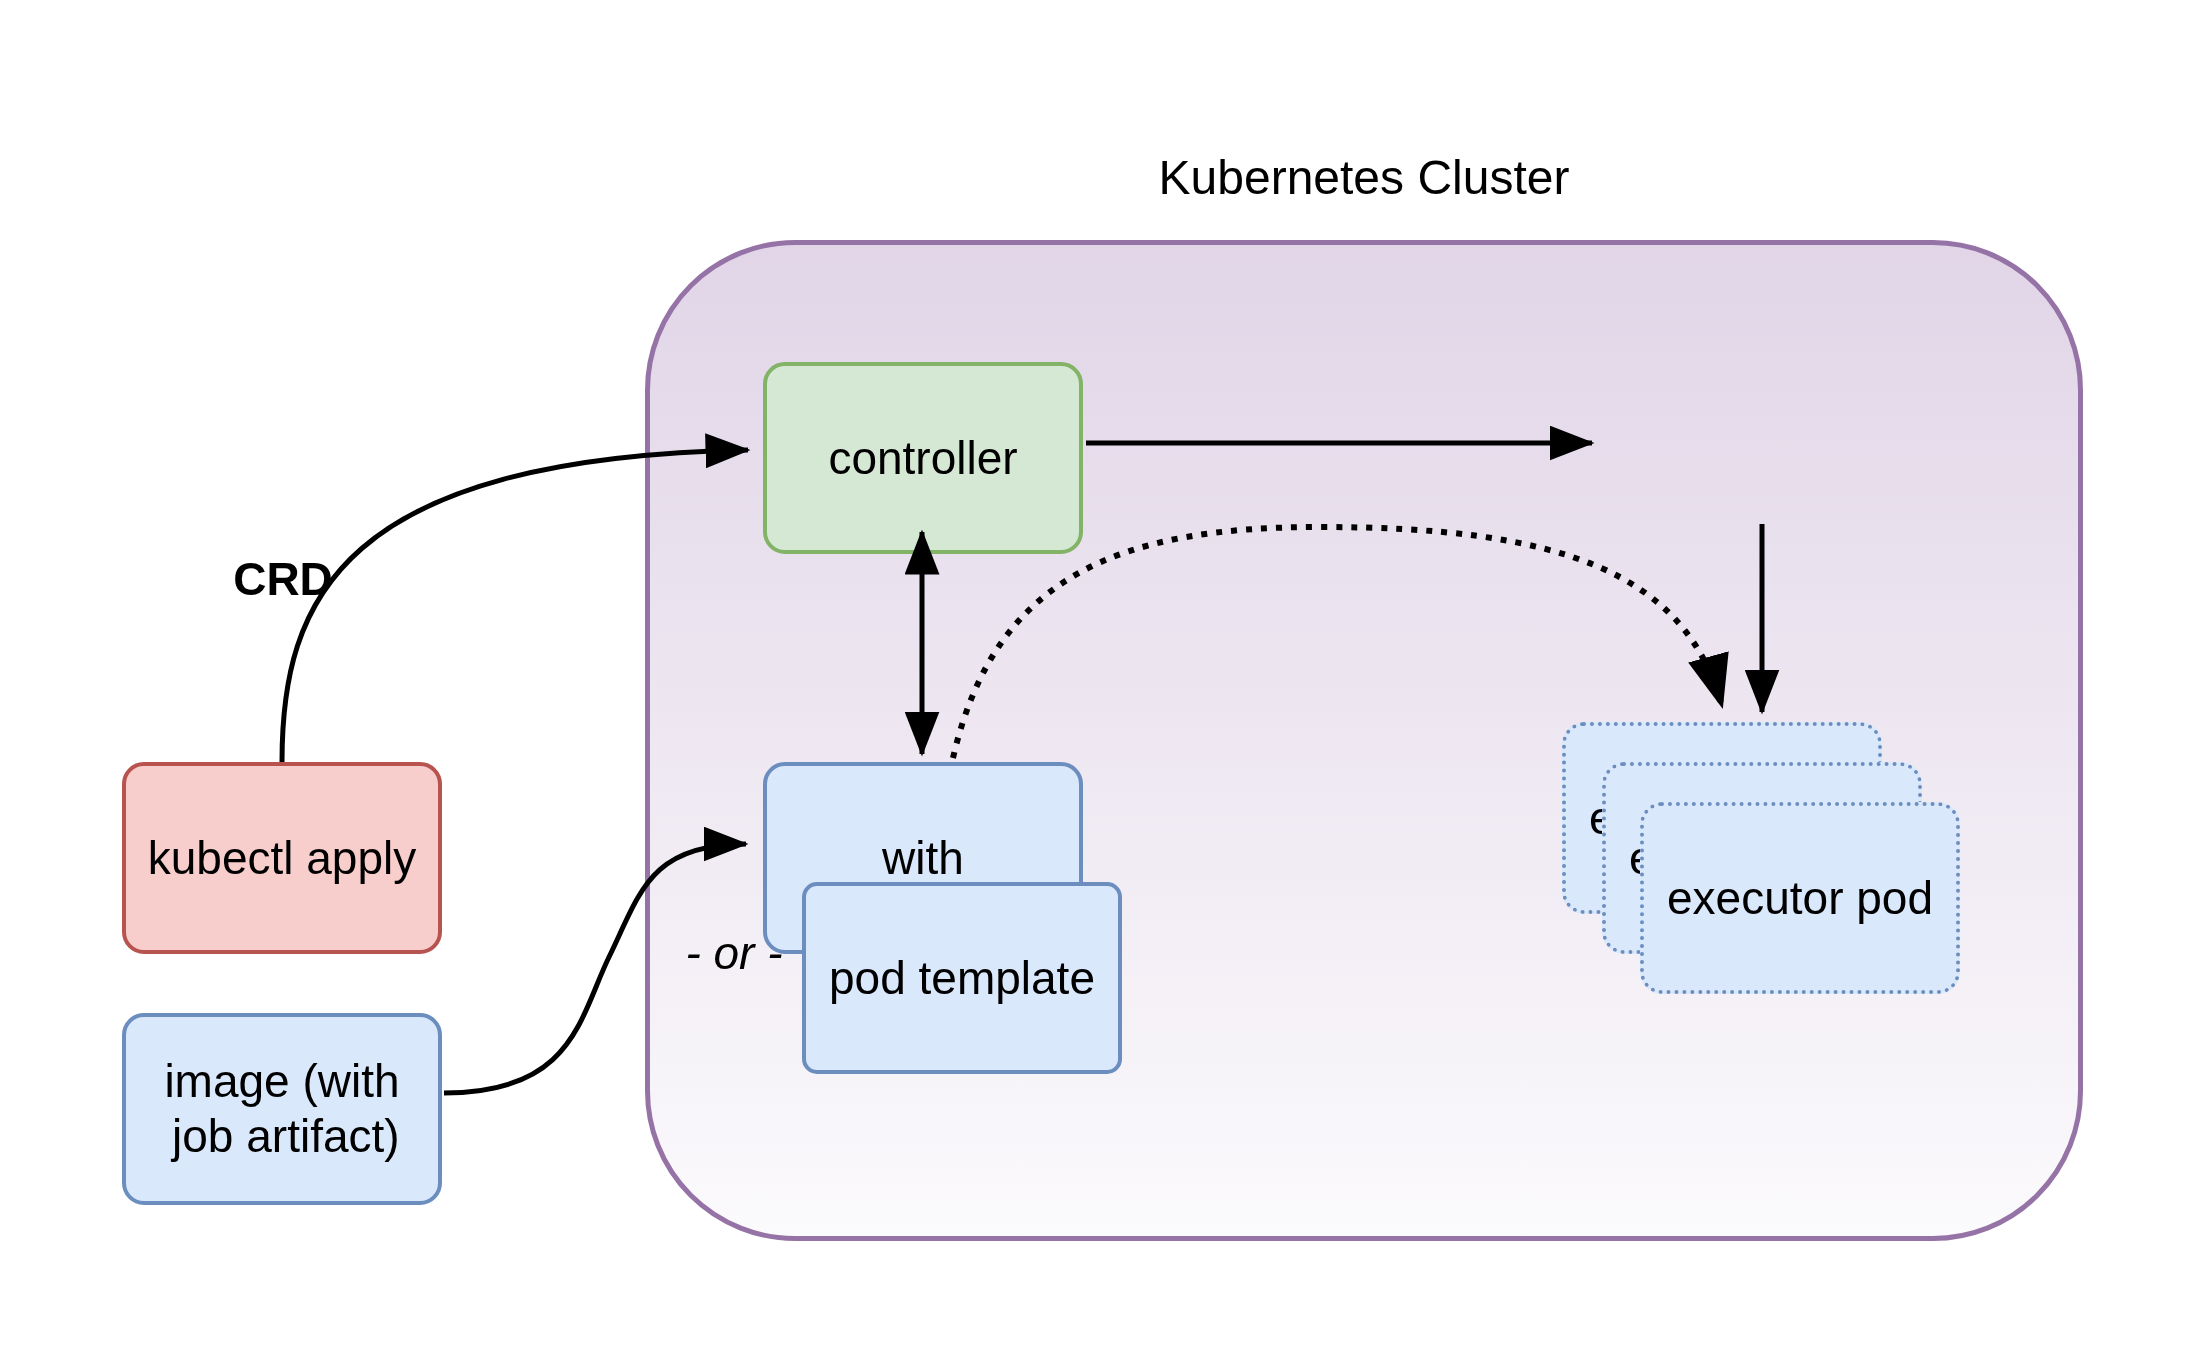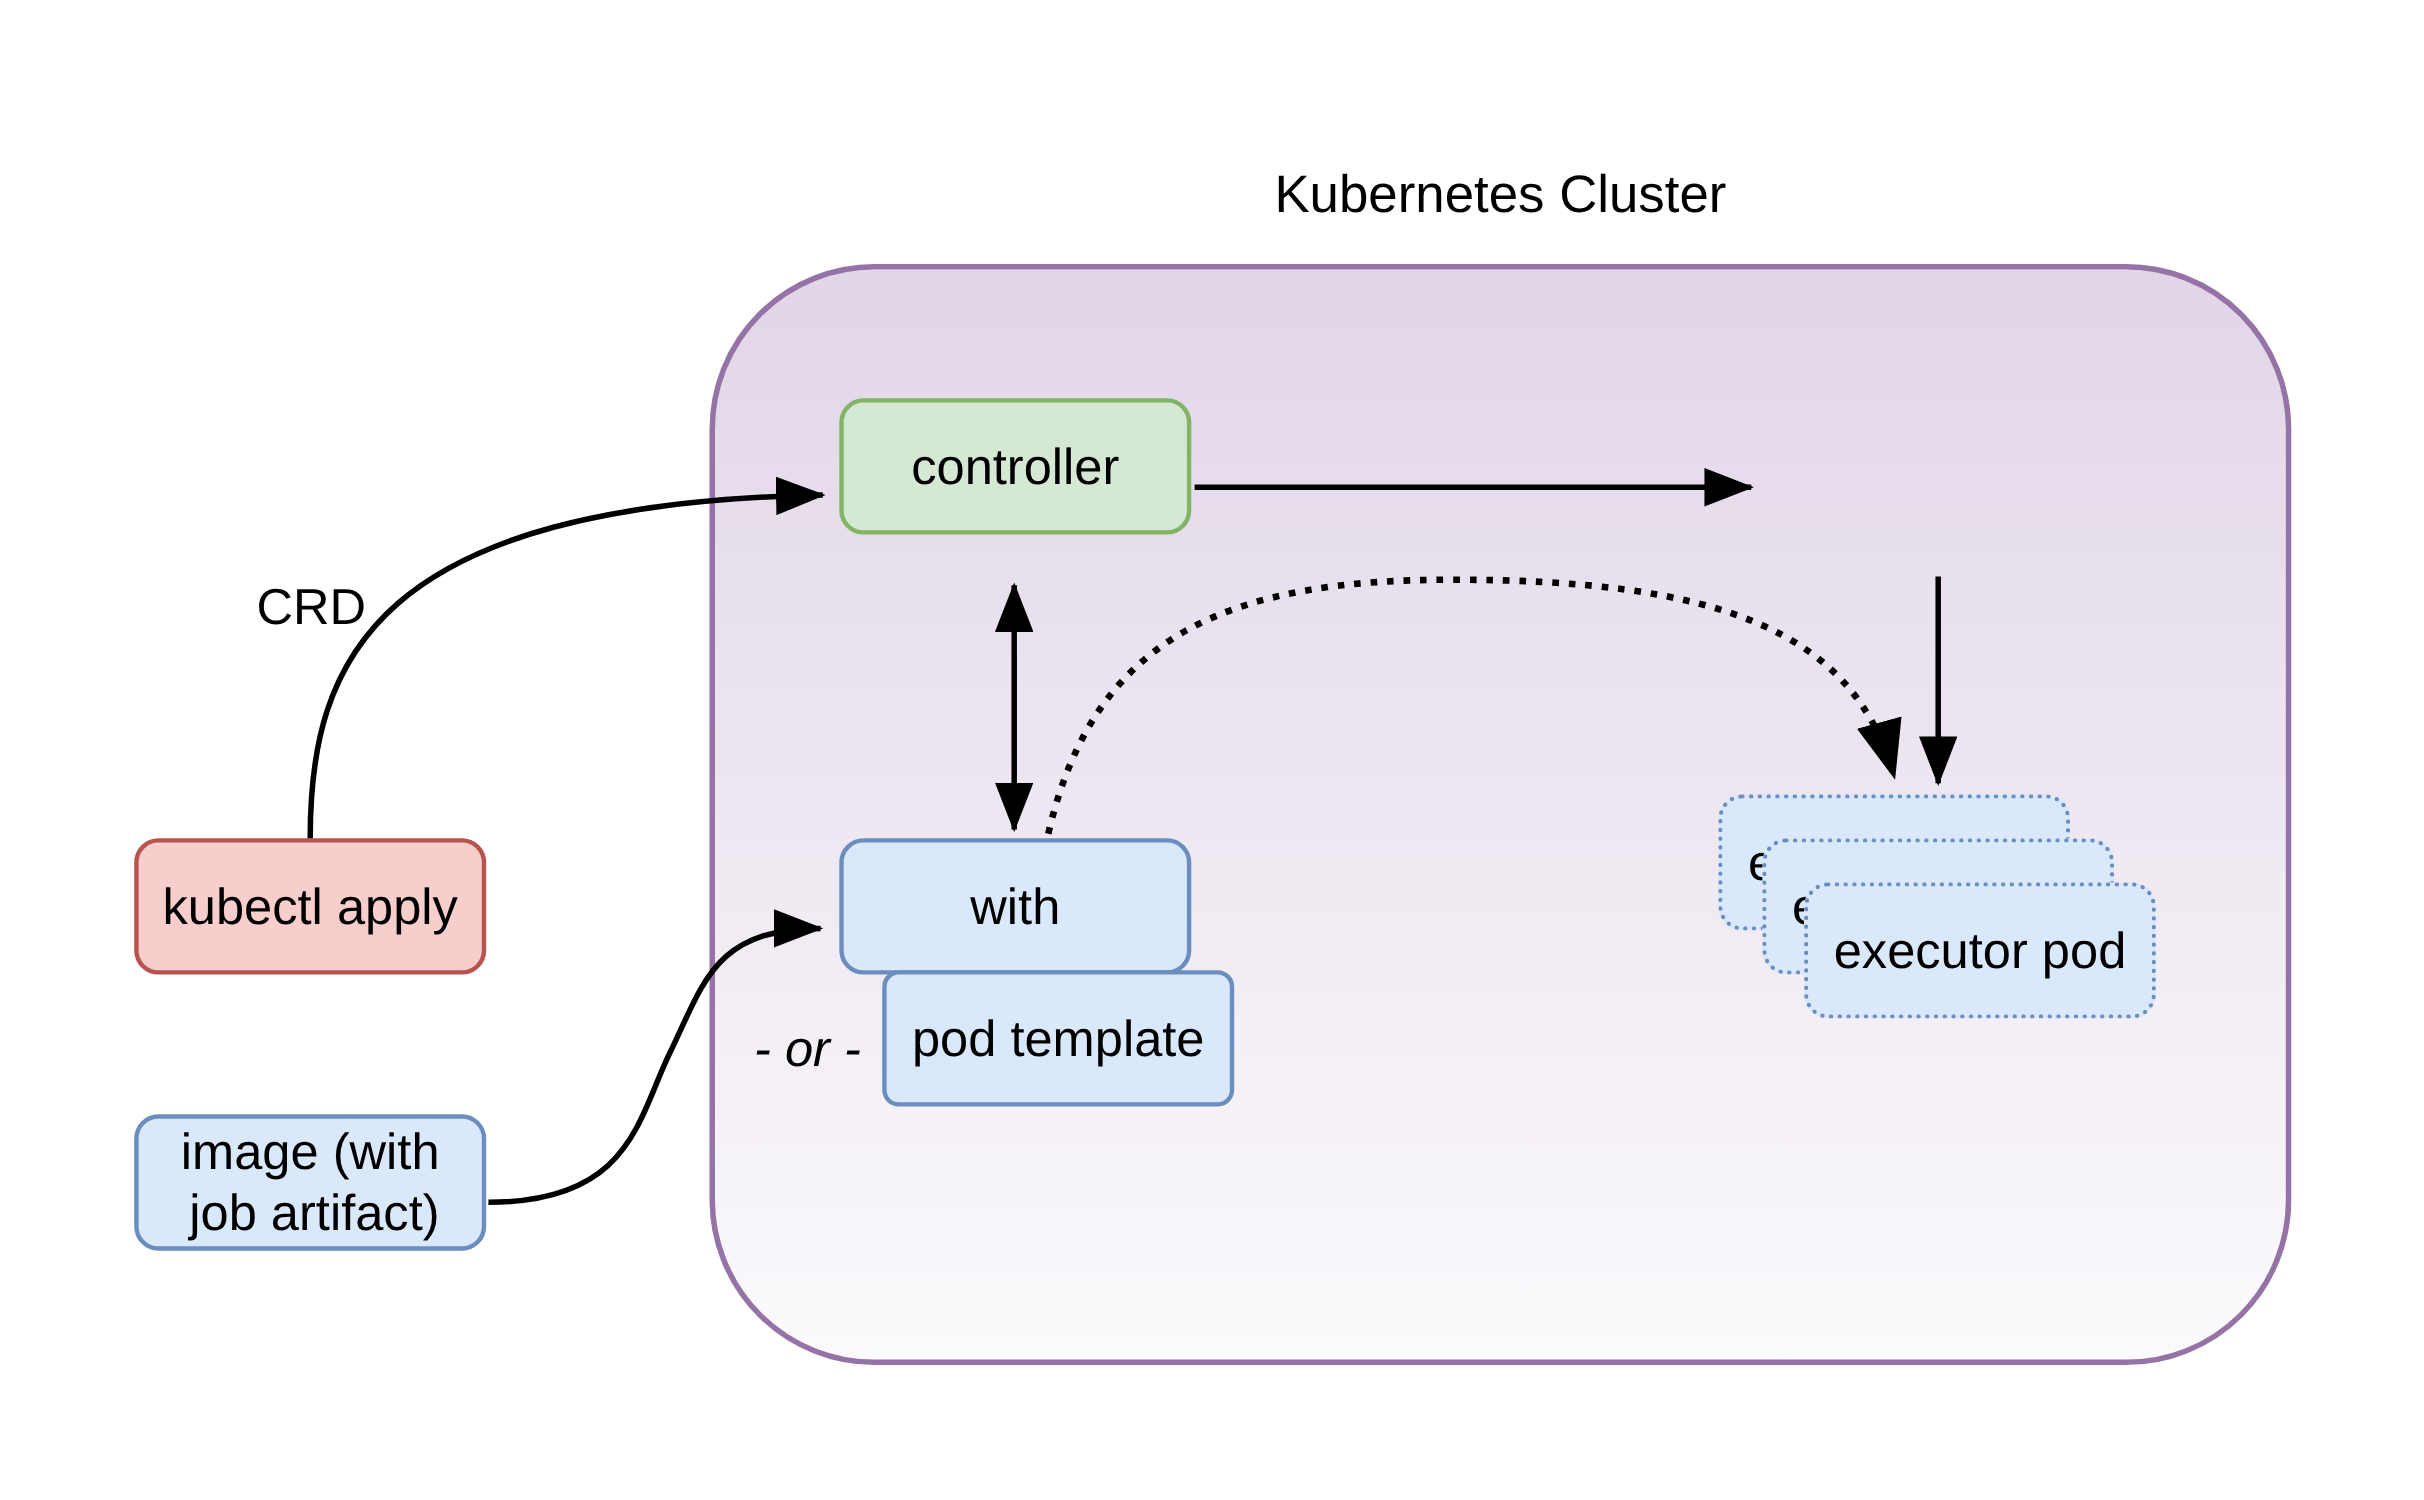--- a/index.html
+++ b/index.html
@@ -28,21 +28,21 @@
     box-sizing: border-box;
     border: 5px solid var(--cluster_border, #9673a6);
     border-radius: 150px;
     background: linear-gradient(180deg,
       var(--cluster_gradient_top, #e1d5e7) 0%,
       var(--cluster_gradient_bottom, #fbfafc) 100%);
     z-index: 1;
   }
   .node {
     position: absolute;
-    width: 320px; height: 124px;
+    width: 320px; height: 192px;
     box-sizing: border-box;
     border-radius: 22px;
     display: flex;
     align-items: center;
     justify-content: center;
     font-size: 46px;
     line-height: 55px;
     text-align: center;
     white-space: nowrap;
     z-index: 2;
@@ -73,21 +73,21 @@
   .node-kubectl      { left: 122px;  top: 762px; justify-content: center; }
   .node-artifact     { left: 122px;  top: 1013px; text-align: right; }
   .floating-label {
     position: absolute;
     font-size: 46px;
     line-height: 54px;
     text-align: center;
     white-space: nowrap;
     z-index: 2;
   }
-  .label-crd { left: 183px; top: 524px; width: 200px; }
+  .label-crd { left: 183px; top: 552px; width: 200px; font-weight: bold; }
   .label-or  { left: 634px; top: 926px; width: 200px; z-index: 4; font-style: italic; }
   .edges {
     position: absolute;
     left: 0; top: 0;
     width: 2204px; height: 1364px;
     z-index: 5;
     pointer-events: none;
   }
   .edge {
     fill: none;

